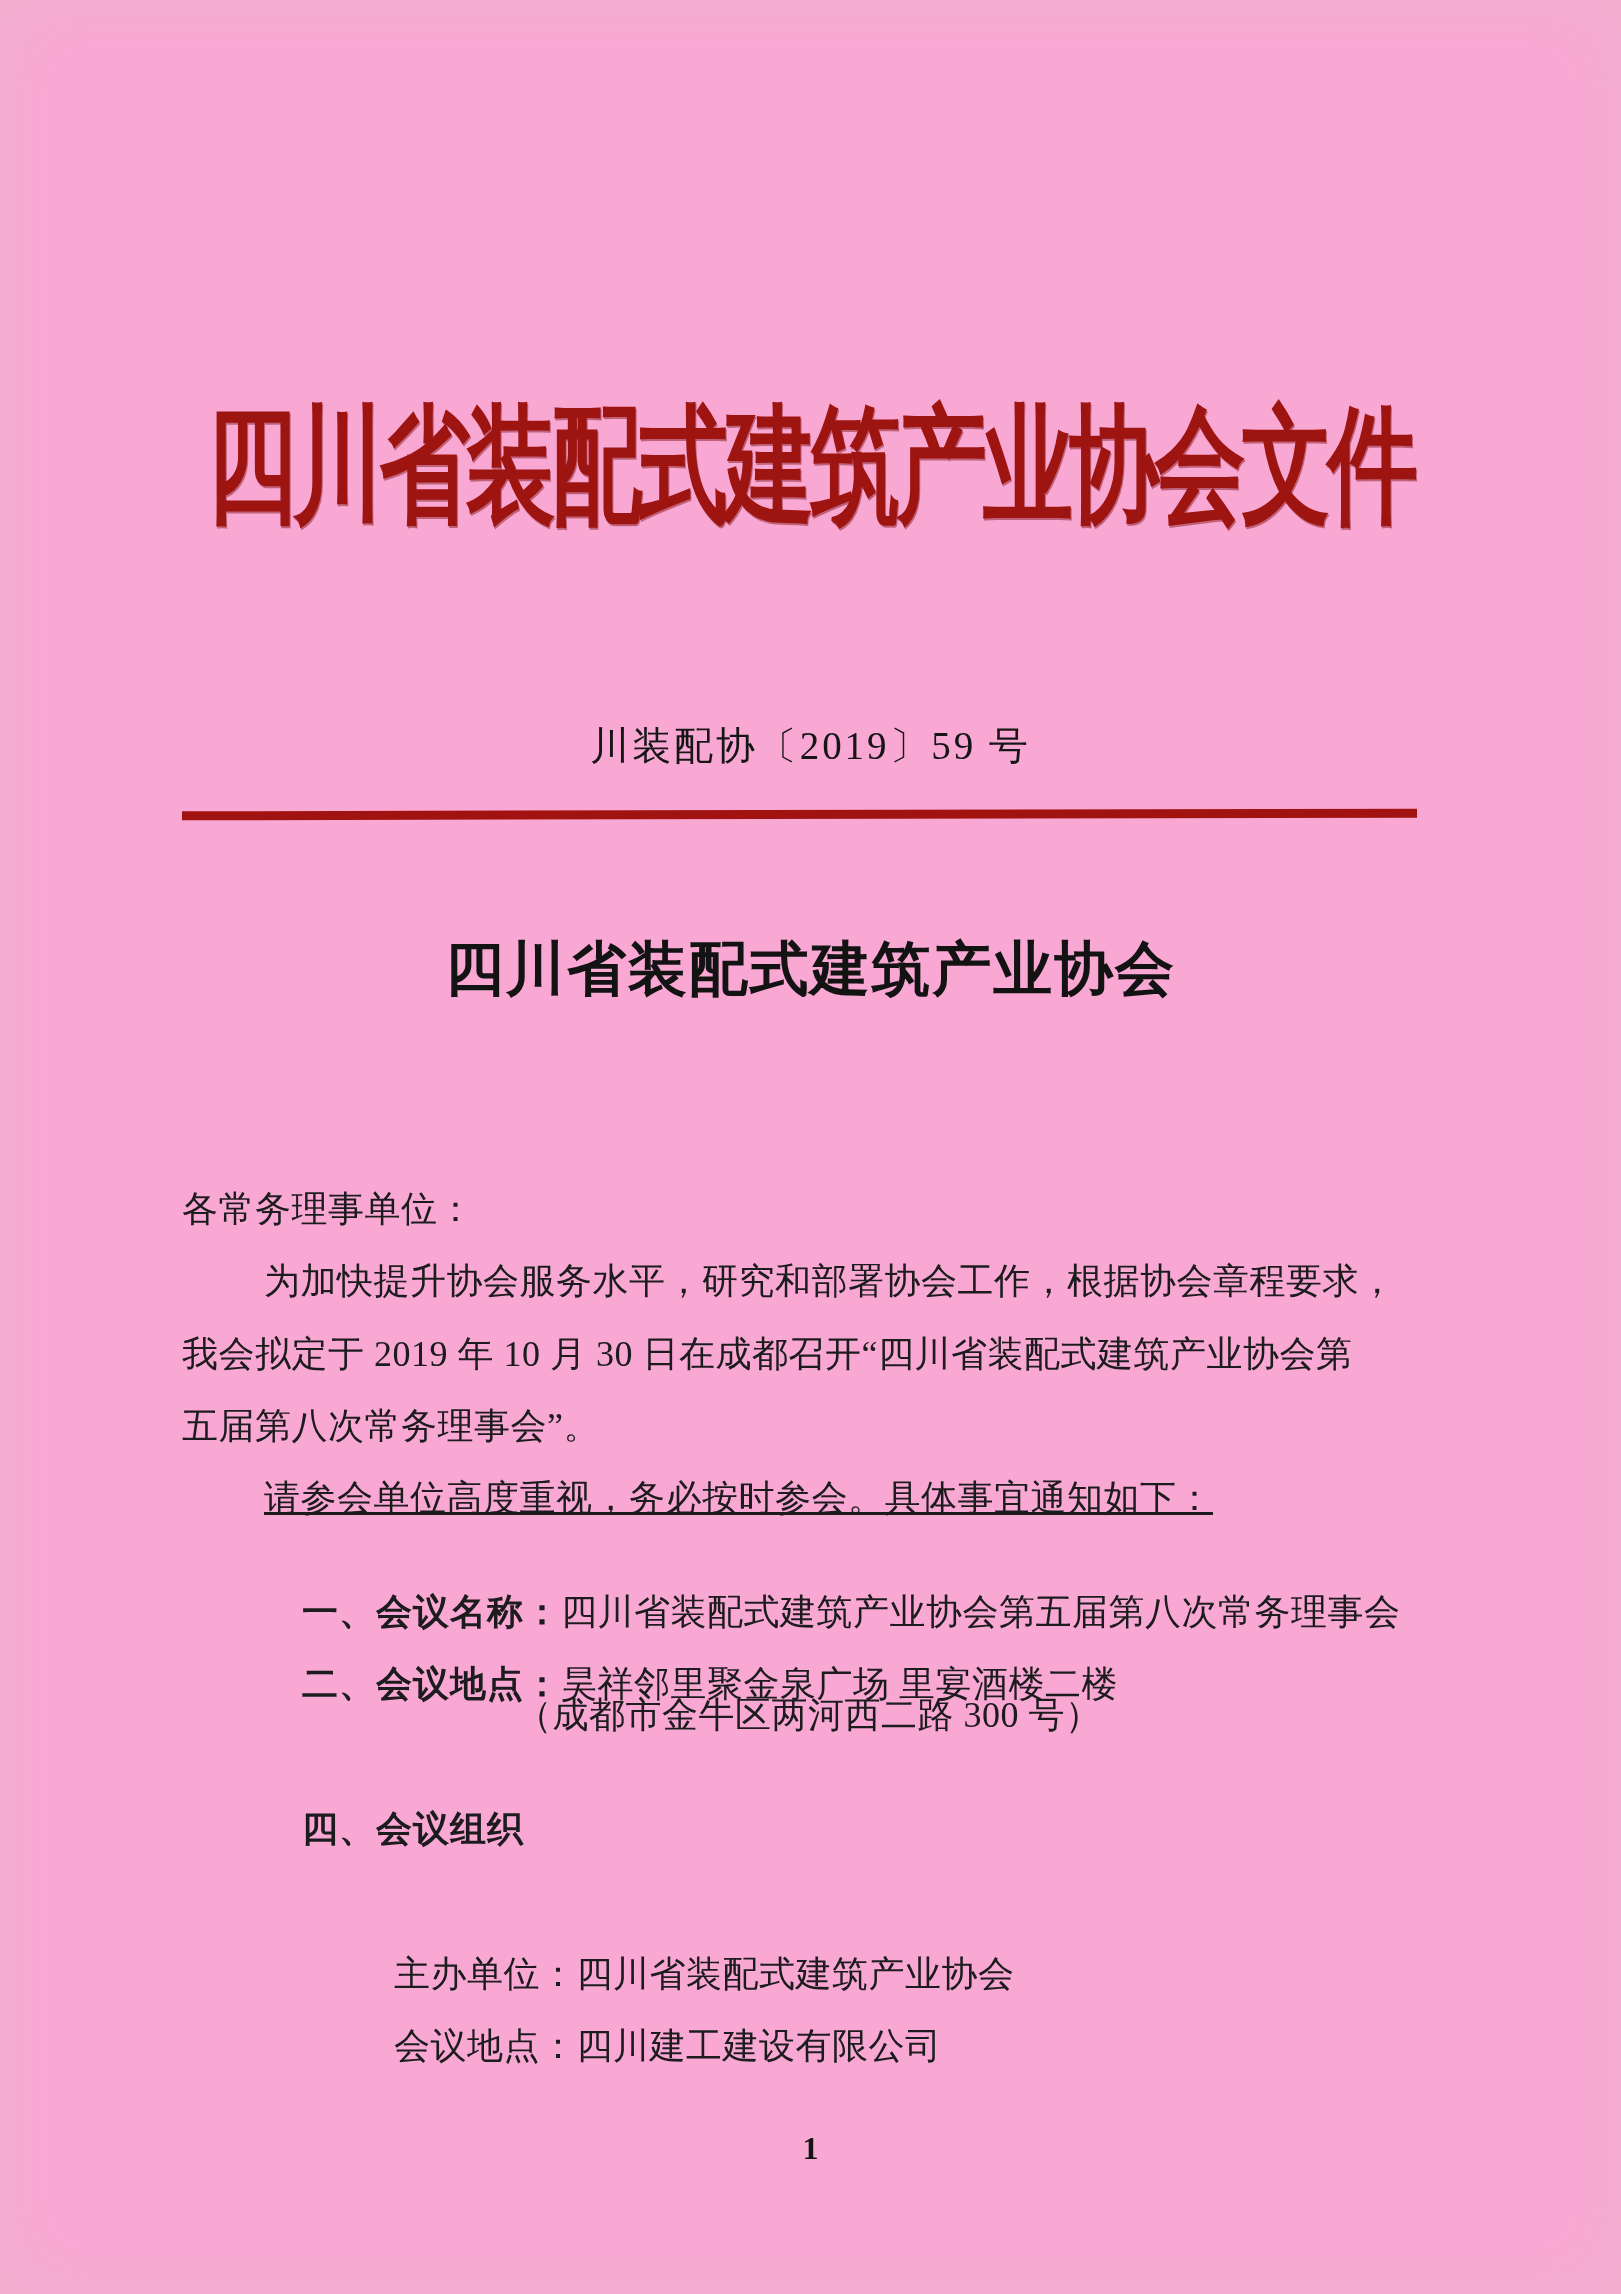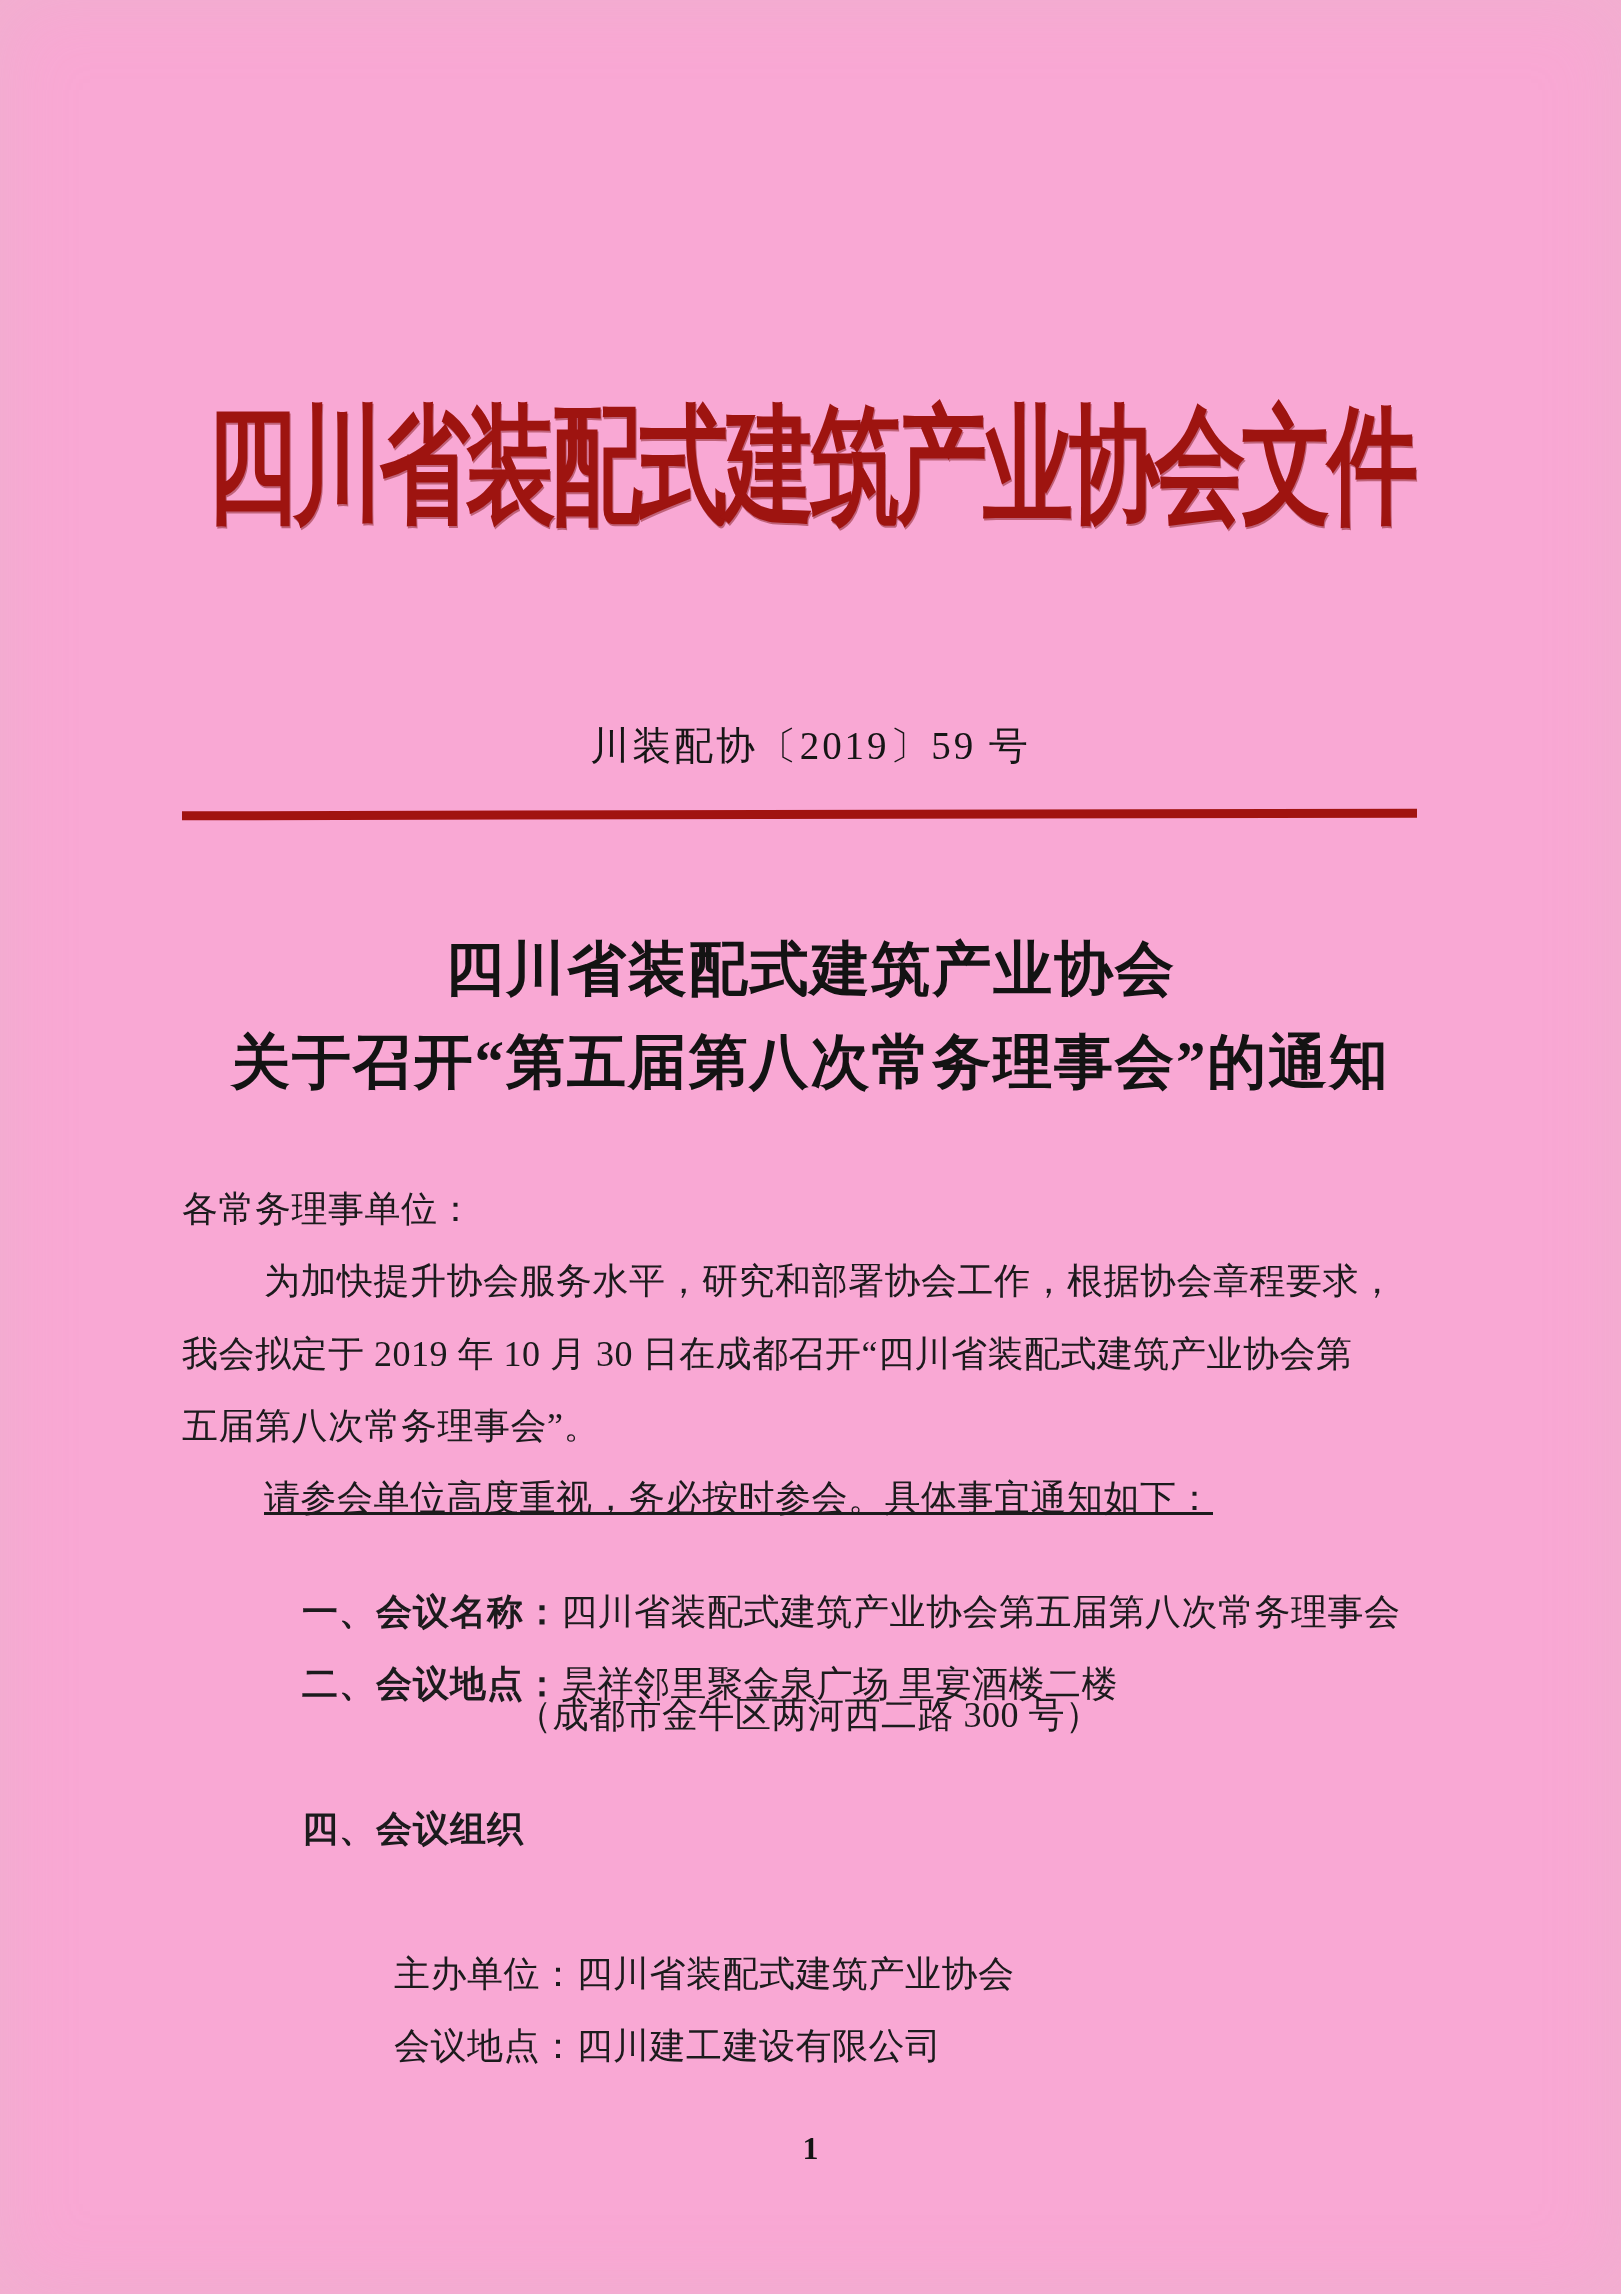--- a/index.html
+++ b/index.html
@@ -117,21 +117,20 @@
 <div class="page">
 
   <div class="banner">四川省装配式建筑产业协会文件</div>
 
   <div class="doc-number">川装配协〔2019〕59 号</div>
 
   <div class="red-rule"></div>
 
   <div class="notice-title">
     <div>四川省装配式建筑产业协会</div>
-    <div>关于召开“第五届第八次常务理事会”的通知</div>
   </div>
 
   <div class="line l-salutation">各常务理事单位：</div>
 
   <div class="line l-p1a">为加快提升协会服务水平，研究和部署协会工作，根据协会章程要求，</div>
 
   <div class="line l-p1b">我会拟定于 2019 年 10 月 30 日在成都召开“四川省装配式建筑产业协会第</div>
 
   <div class="line l-p1c">五届第八次常务理事会”。</div>
 

